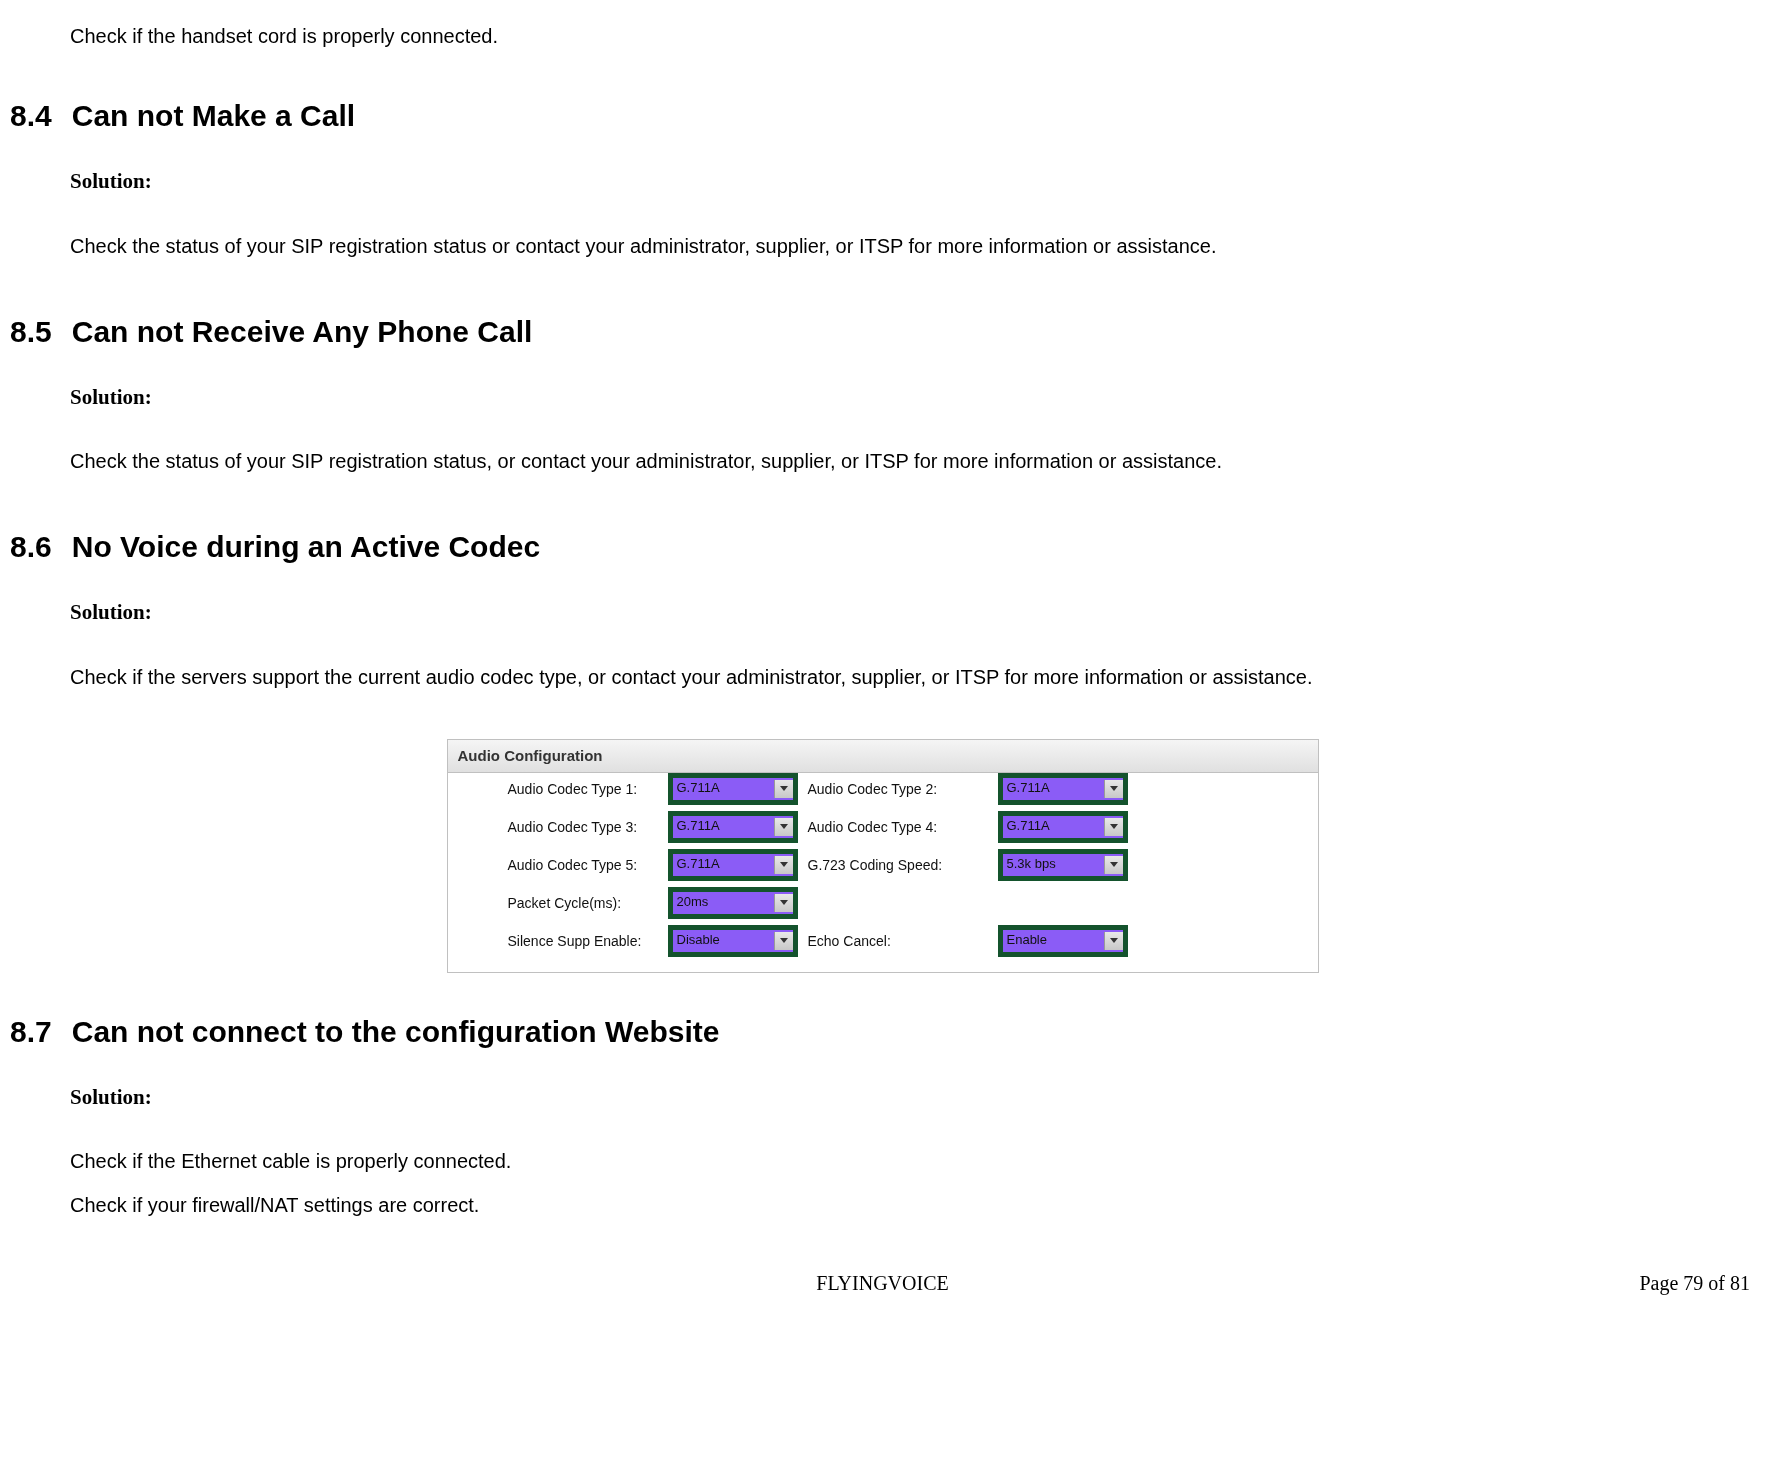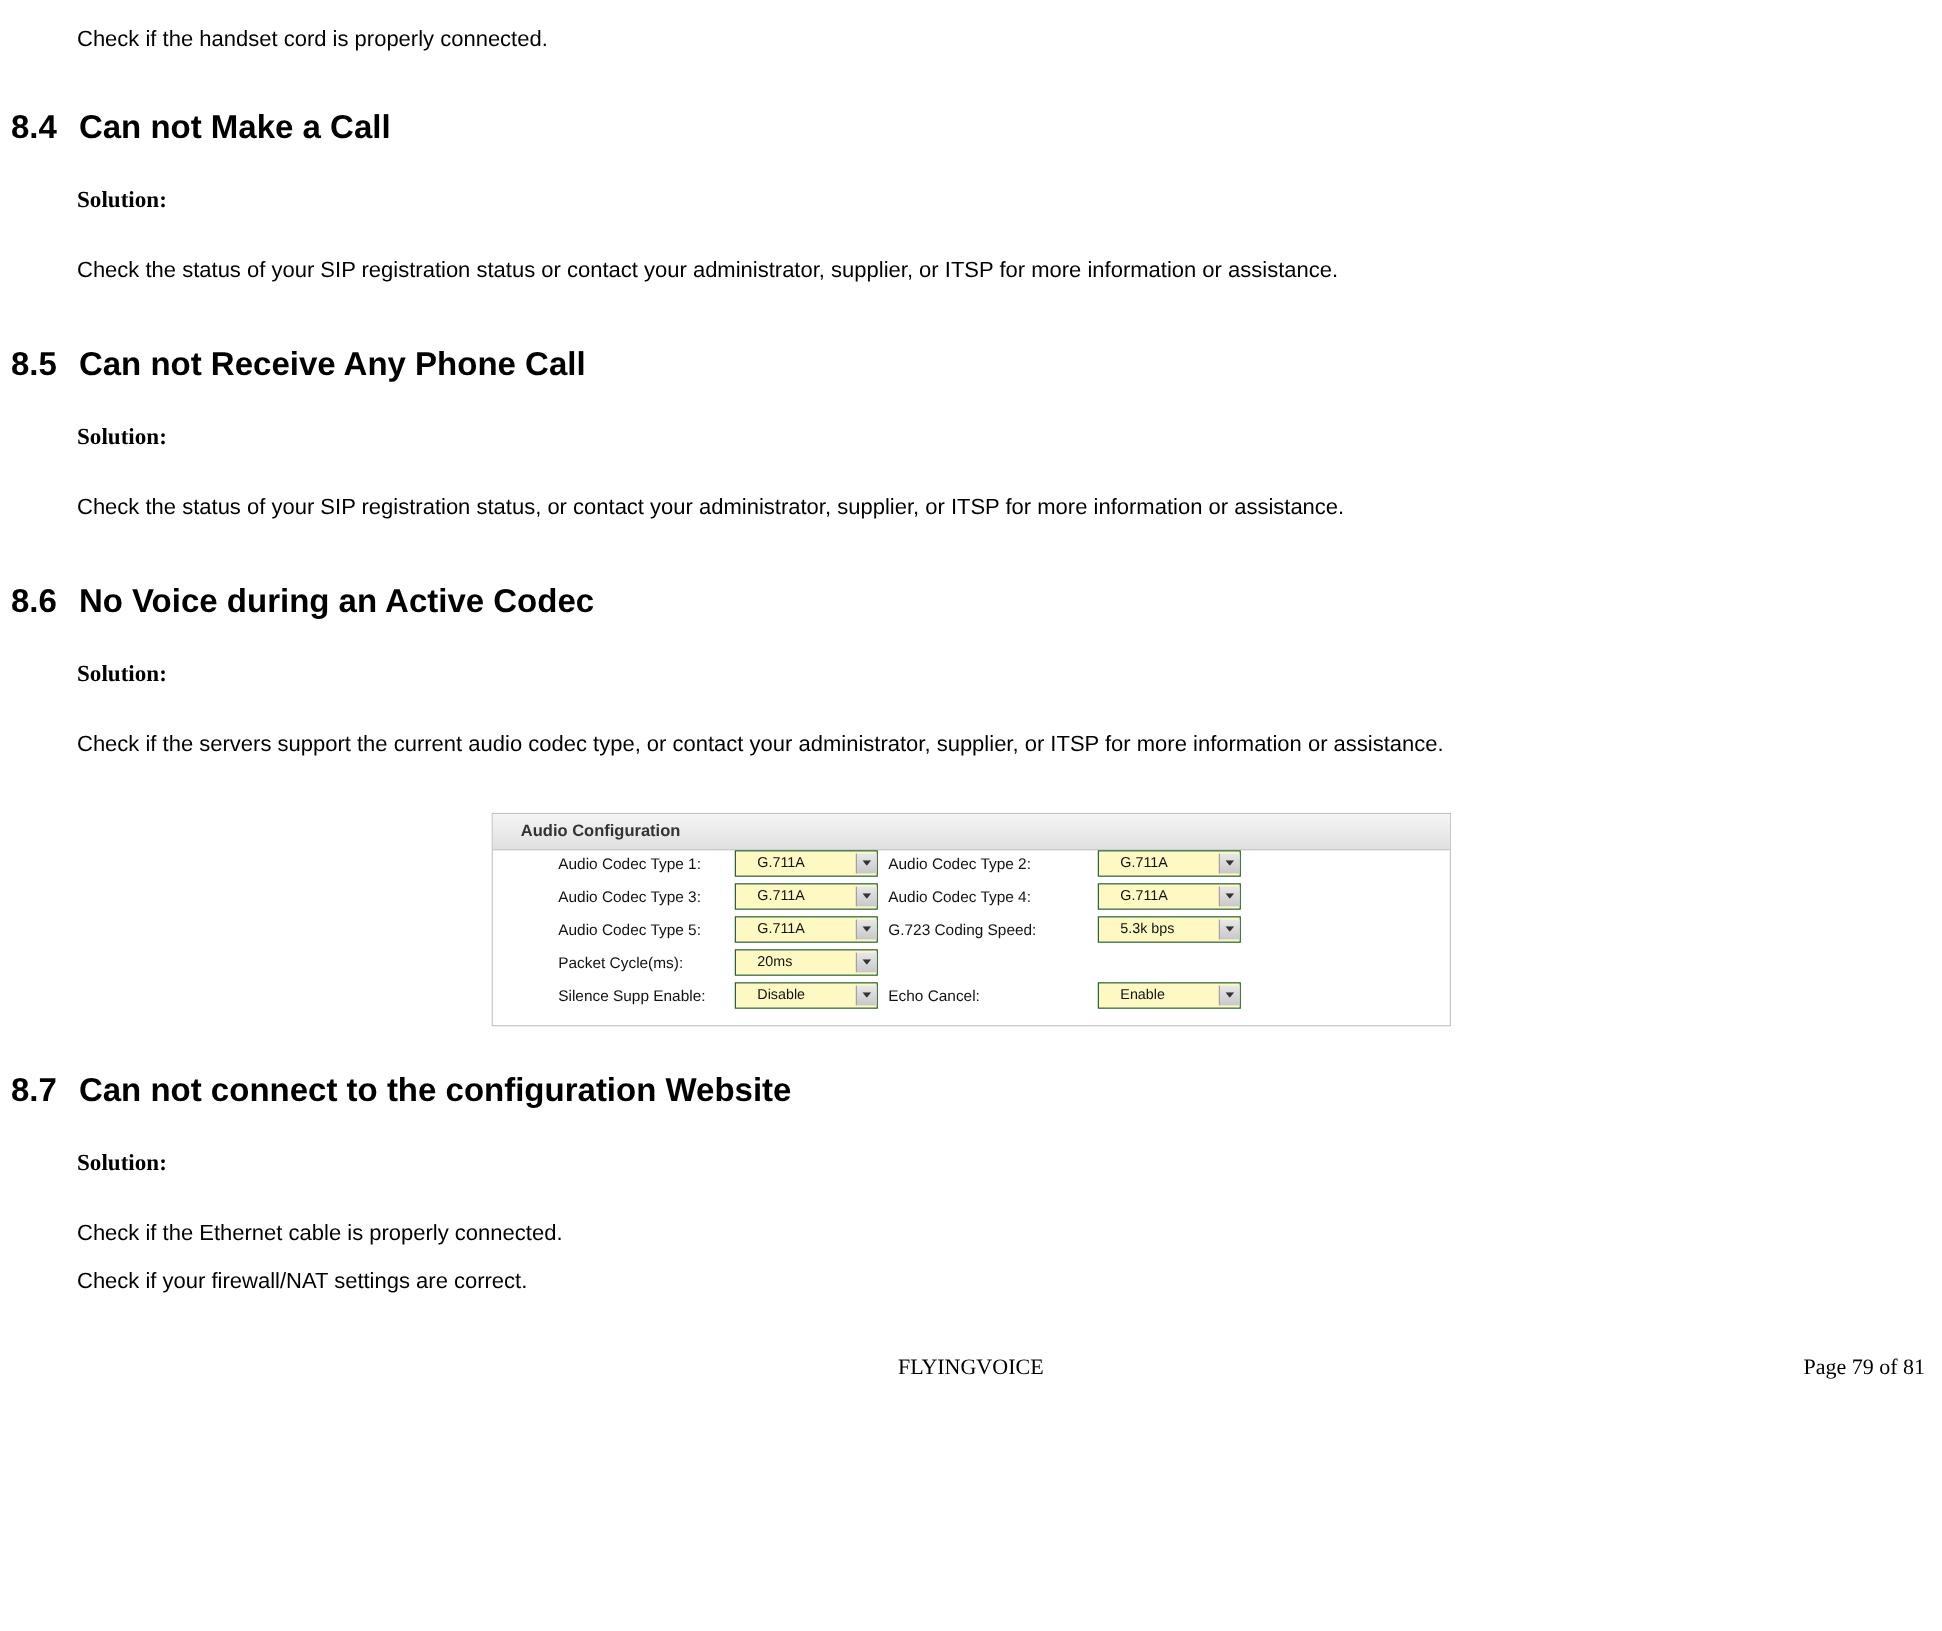--- a/index.html
+++ b/index.html
@@ -41,21 +41,21 @@
     margin: 0 auto 35px auto;
     border: 1px solid #c0c0c0;
     background: #fff;
     font-family: Tahoma, Verdana, sans-serif;
     font-size: 15px;
     padding-bottom: 15px;
   }
   .audio-title {
     background: linear-gradient(#f5f5f5, #e0e0e0);
     border-bottom: 1px solid #c0c0c0;
-    padding: 4px 26px;
+    padding: 4px 10px;
     font-weight: bold;
     color: #333;
     font-size: 15px;
   }
   .codec-setup-label {
     color: #2a5db0;
     font-size: 14px;
     font-weight: bold;
     margin: 10px 0 5px 28px;
   }
@@ -68,24 +68,24 @@
     font-size: 14px;
     color: #111;
     align-items: center;
   }
   .codec-grid .lbl {
     white-space: nowrap;
   }
   .select-box {
     display: inline-flex;
     align-items: center;
-    border: 1px solid #14532d;
-    background: #fef9c3;
+    border: 5px solid #14532d;
+    background: #8b5cf6;
     height: 22px;
-    padding-left: 20px;
+    padding-left: 4px;
     font-size: 13px;
     min-width: 65px;
   }
   .select-box .dd {
     margin-left: auto;
     width: 18px;
     height: 18px;
     background: linear-gradient(#e8e8e8, #c8c8c8);
     border-left: 1px solid #999;
     display: flex;

